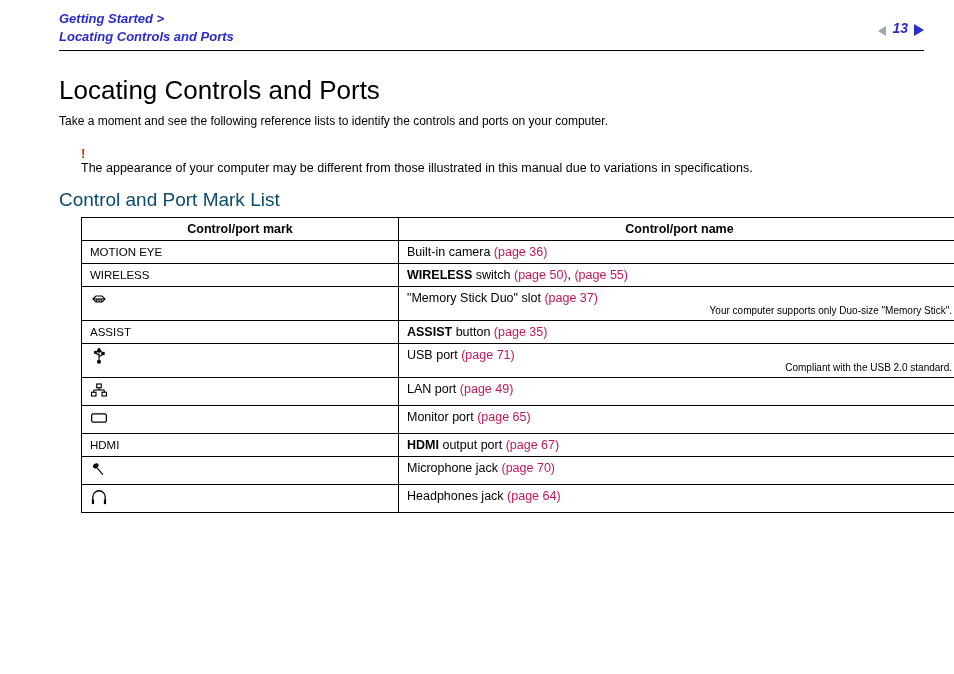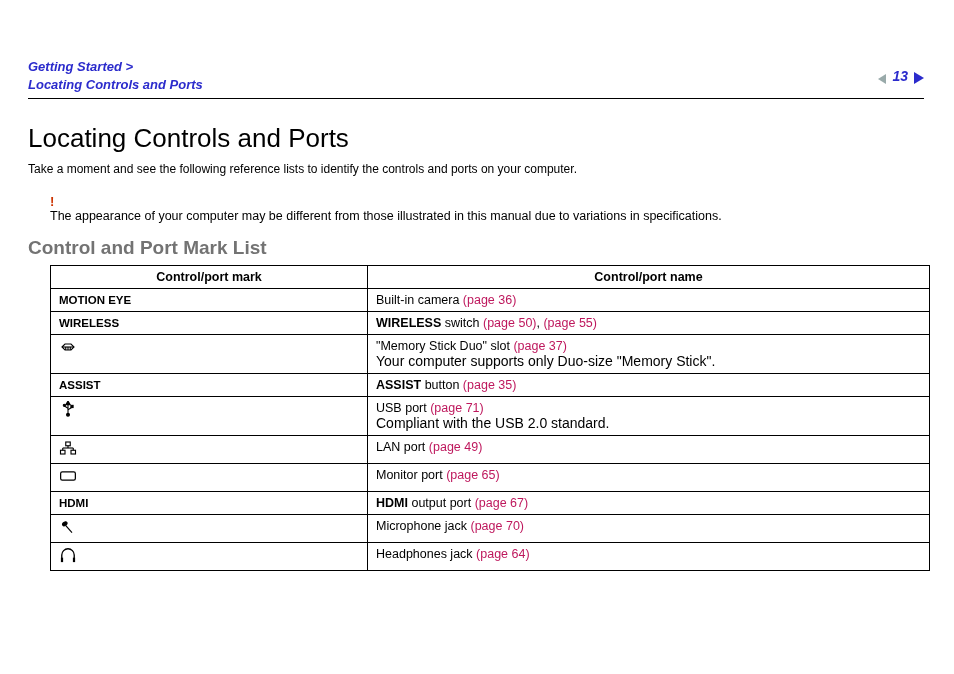--- a/index.html
+++ b/index.html
@@ -4,22 +4,21 @@
 <style>
   body {
     margin: 0;
     padding: 0;
     font-family: Arial, Helvetica, sans-serif;
     background: #fff;
     color: #000;
     width: 954px;
   }
   .page {
-    padding: 10px 30px 20px 28px;
-    margin-top: 48px;
+    padding: 10px 30px 20px 59px;
   }
   .header {
     display: flex;
     justify-content: space-between;
     align-items: center;
     border-bottom: 1px solid #000;
     padding-bottom: 4px;
     margin-bottom: 24px;
   }
   .breadcrumb {
@@ -69,23 +68,23 @@
   }
   .note-bang {
     color: #cc3300;
     font-weight: bold;
     font-size: 13px;
   }
   .note-text {
     font-size: 12.5px;
   }
   h2.section {
-    color: #737373;
+    color: #0c4a6e;
     font-size: 19px;
-    font-weight: bold;
+    font-weight: normal;
     margin: 0 0 6px 0;
   }
   table.port-table {
     border-collapse: collapse;
     width: 880px;
     margin-left: 22px;
     font-size: 12.5px;
   }
   table.port-table th {
     text-align: center;
@@ -93,25 +92,25 @@
     border: 1px solid #000;
     padding: 4px 8px;
     background: #fff;
   }
   table.port-table td {
     border: 1px solid #000;
     padding: 4px 8px;
     vertical-align: top;
   }
   .mark-col { width: 300px; }
-  .mark-text { font-weight: bold; font-size: 11.5px; text-align: right; }
+  .mark-text { font-weight: normal; font-size: 11.5px; text-align: right; }
   .mark-icon svg { width: 18px; height: 16px; }
   .name-bold { font-weight: bold; }
   .page-link { color: #be185d; text-decoration: none; }
-  .row-sub { font-size: 14px; }
+  .row-sub { font-size: 10px; text-align: right; }
 </style>
 </head>
 <body>
 
 <div class="page">
 
   <div class="header">
     <div class="breadcrumb">
       <div>Getting Started &gt;</div>
       <div>Locating Controls and Ports</div>

